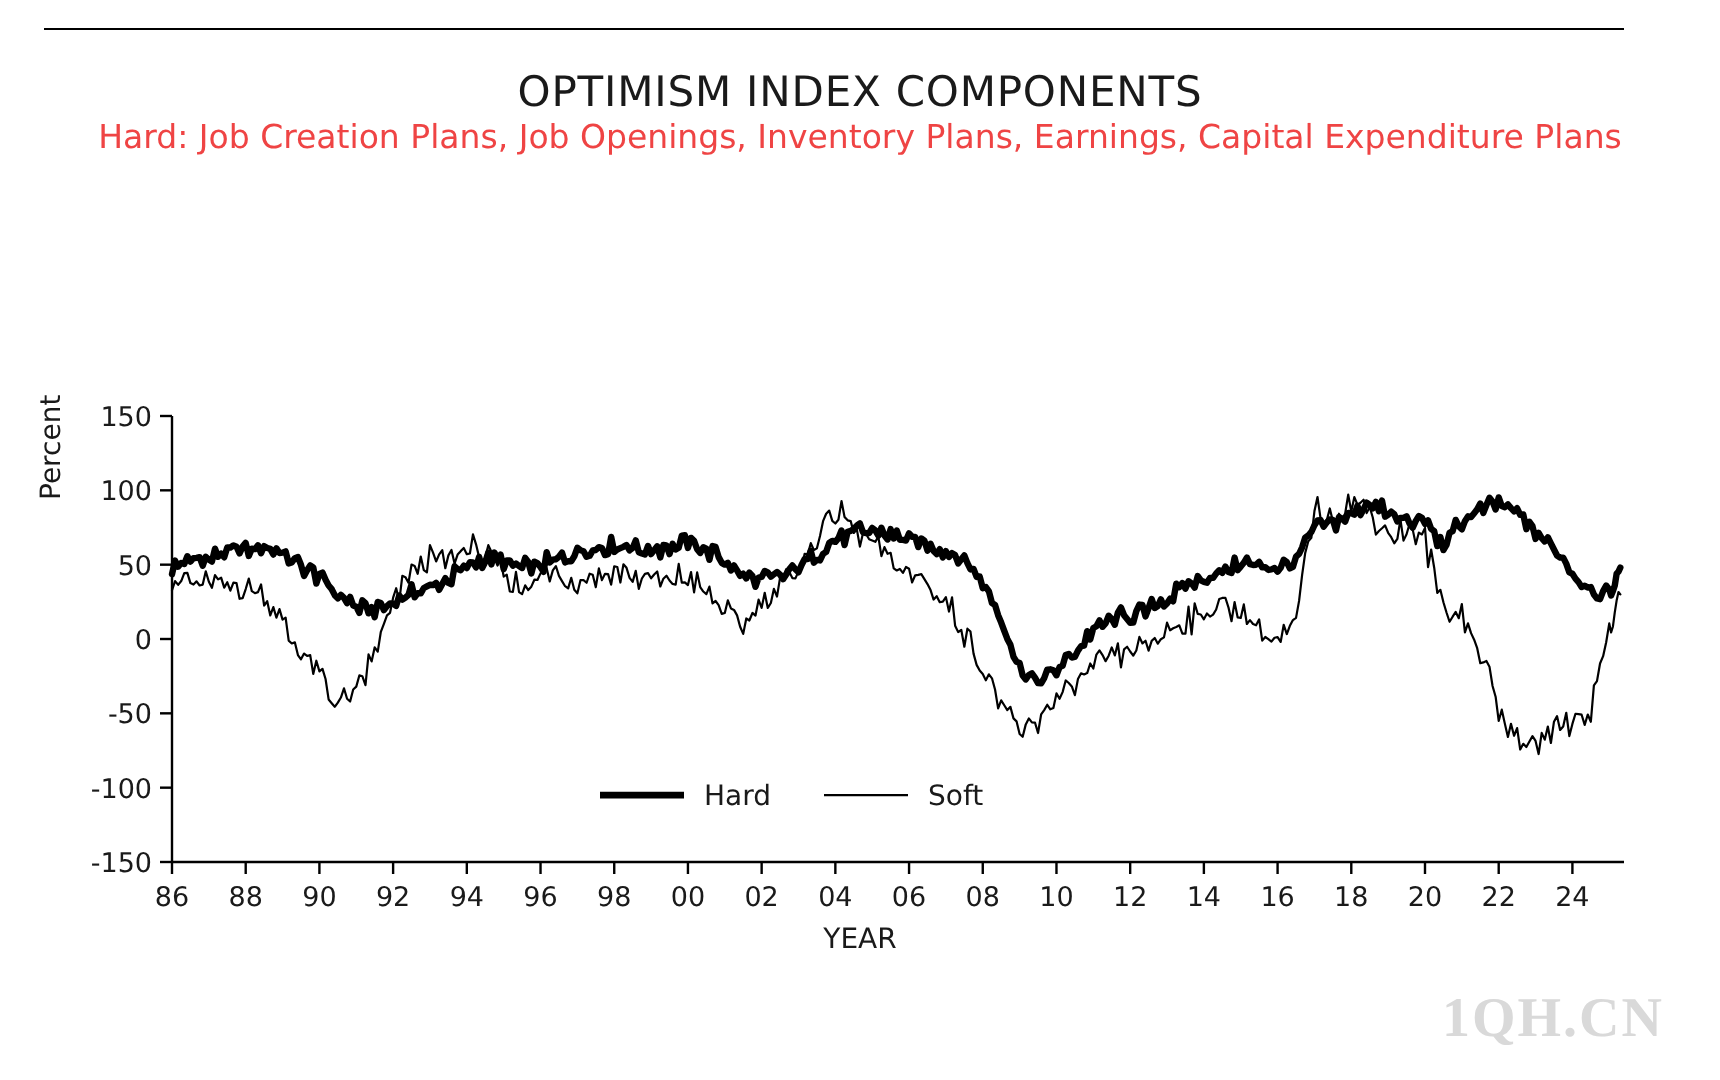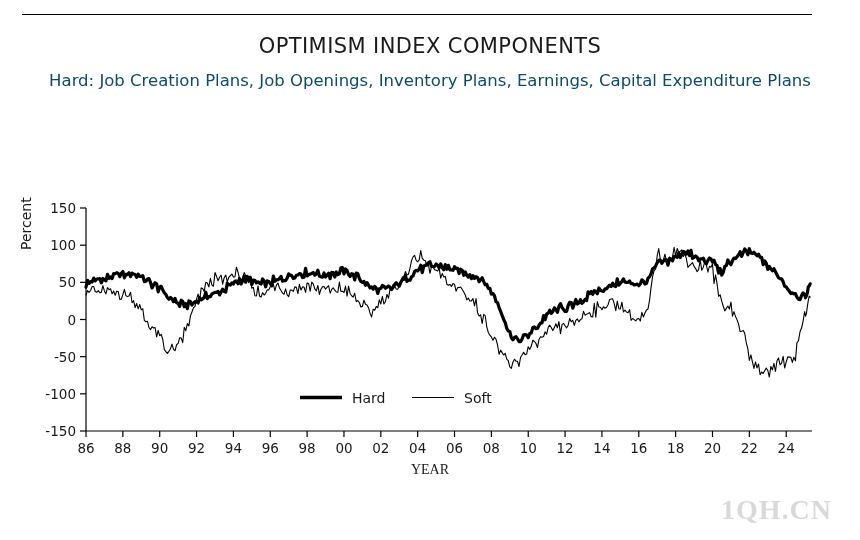--- a/index.html
+++ b/index.html
@@ -27,25 +27,24 @@
     position: absolute;
     left: 0;
     top: 34px;
     width: 860px;
     text-align: center;
   }
   .main-title {
     font-size: 21px;
     letter-spacing: 0.4px;
     color: #1a1a1a;
-    margin-bottom: 12px;
   }
   .sub-line {
     font-size: 16.5px;
-    color: #0c4a6e;
+    color: #ef4444;
     line-height: 1.35;
     margin: 0 auto 6px auto;
     width: 800px;
   }
   .sub-line.two {
     width: 760px;
   }
   .chart-wrap {
     position: absolute;
     left: 0;
@@ -64,21 +63,20 @@
     white-space: nowrap;
   }
   .x-axis-label {
     position: absolute;
     left: 0;
     top: 462px;
     width: 860px;
     text-align: center;
     font-size: 14px;
     color: #1a1a1a;
-    font-family: Liberation Serif, serif;
   }
   .watermark {
     position: absolute;
     right: 28px;
     bottom: 14px;
     font-size: 28px;
     font-weight: bold;
     color: #d9d9d9;
     letter-spacing: 1px;
     font-family: Liberation Serif, serif;

